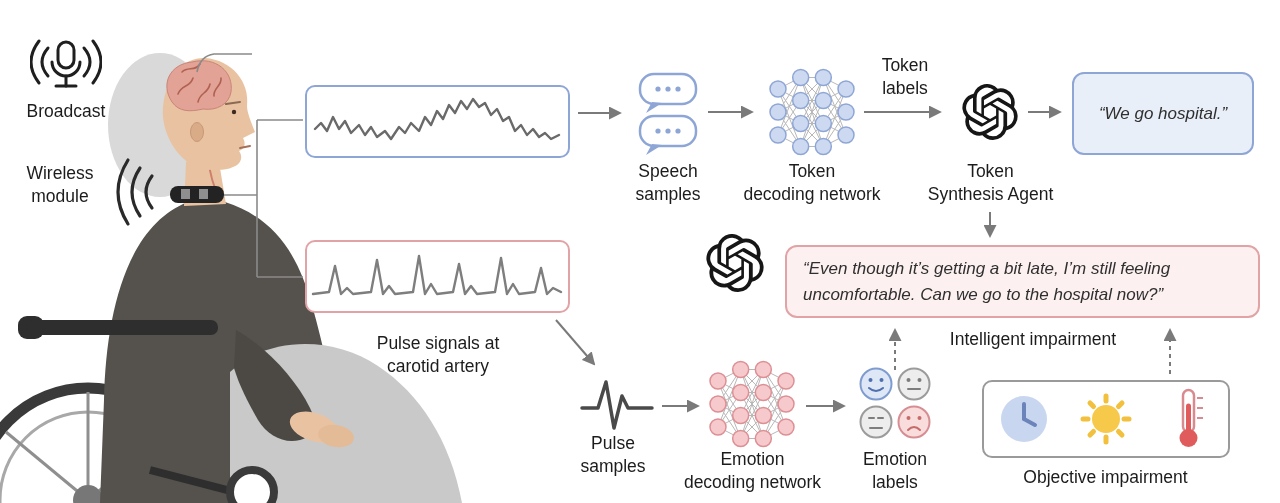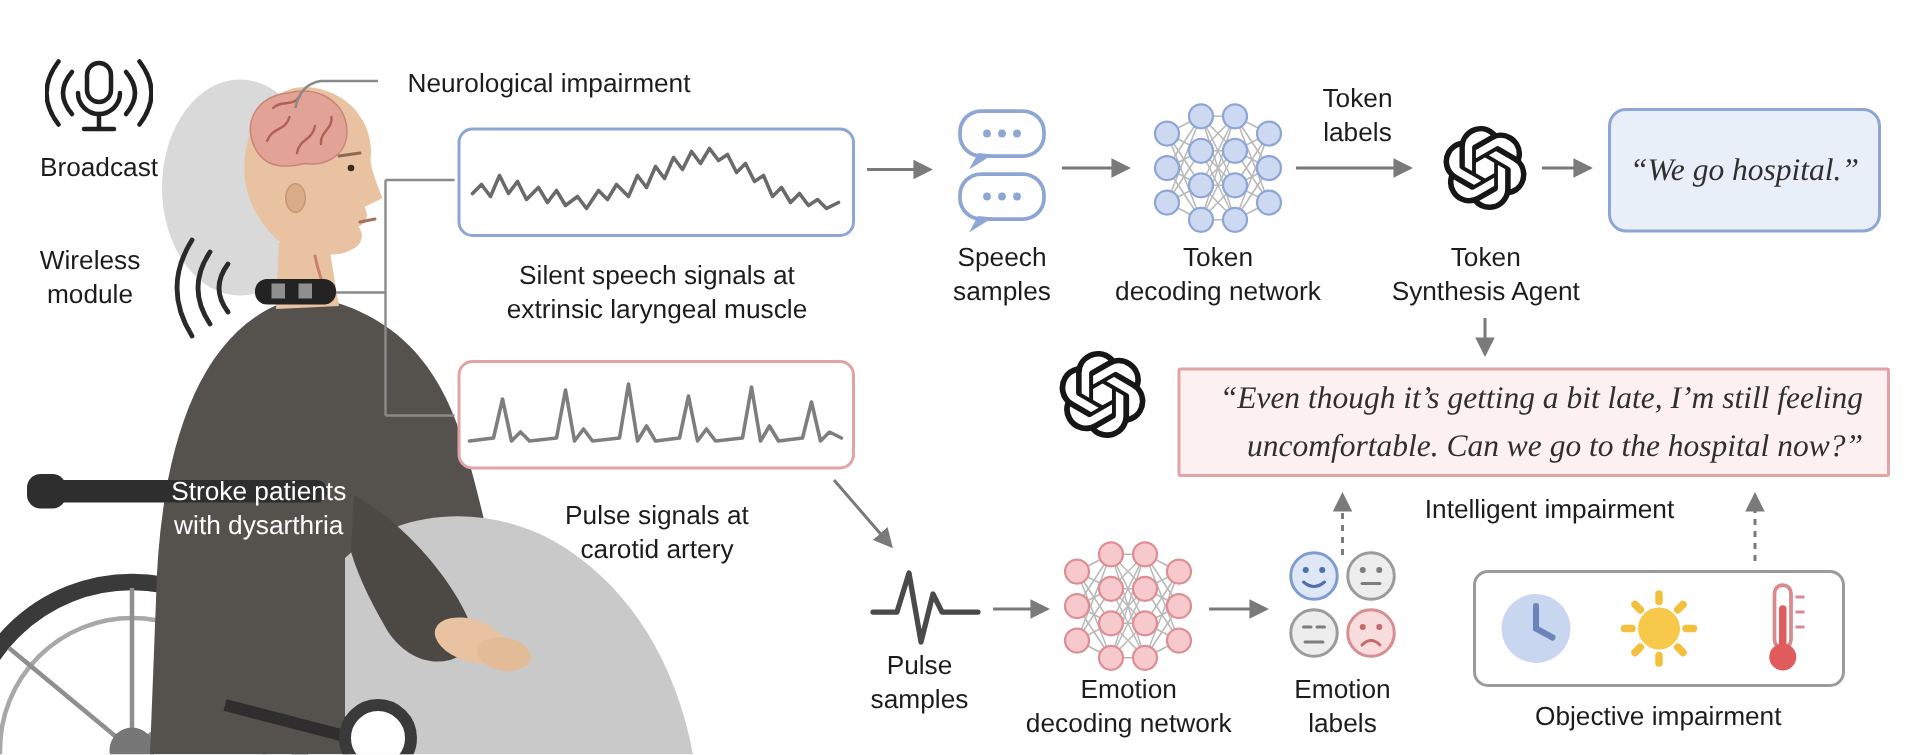--- a/index.html
+++ b/index.html
@@ -7,24 +7,24 @@
               font-family:"Liberation Sans","DejaVu Sans",sans-serif; color:#1c1c1c; }
   .canvas { position:relative; width:1280px; height:503px; background:#fff; }
   svg.layer { position:absolute; left:0; top:0; }
   .lbl { position:absolute; text-align:center; font-size:17.5px; line-height:1.3;
          white-space:pre-line; color:var(--text_dark); z-index:3; }
   .lbl.white { color:#ffffff; }
   .box { position:absolute; border:2px solid; border-radius:10px; z-index:2; background:#fff; }
   .blue-box   { border-color:var(--blue_accent); }
   .pink-box   { border-color:var(--pink_accent); }
   .blue-fill  { background:var(--blue_fill); border-radius:12px; }
-  .pink-fill  { background:var(--pink_fill); border-radius:2px; }
+  .pink-fill  { background:var(--pink_fill); border-radius:12px; }
   .gray-box   { border-color:#9a9a9a; }
-  .quote { font-style:italic; font-size:21px; color:#2f2f2f; display:flex;
-           align-items:center; justify-content:center; text-align:right; line-height:1.5;font-family:Liberation Serif, serif; }
+  .quote { font-style:italic; font-size:17px; color:#2f2f2f; display:flex;
+           align-items:center; justify-content:center; text-align:left; line-height:1.5; }
   .icon-svg { position:absolute; z-index:2; }
 </style>
 </head>
 <body>
 
 <div class="canvas">
 
   <svg class="layer" width="1280" height="503" viewBox="0 0 1280 503">
     <defs>
       <marker id="ah" viewBox="0 0 10 10" refX="8.5" refY="5" markerWidth="6.5" markerHeight="6.5" orient="auto-start-reverse">
@@ -344,25 +344,20 @@
       <circle cx="60" cy="58" r="15.5" fill="#f9dddd" stroke="#d68e93" stroke-width="2"></circle>
       <circle cx="54.5" cy="54" r="2" fill="#c66a6a"></circle>
         <circle cx="65.5" cy="54" r="2" fill="#c66a6a"></circle>
       <path d="M54,66 Q60,60 66,66" stroke="#c66a6a" stroke-width="2" fill="none" stroke-linecap="round"></path>
     </g>
   </svg>
 
   <div class="lbl" style="left:10px;top:100px;width:112px;">Broadcast</div>
   <div class="lbl" style="left:8px;top:162px;width:104px;">Wireless
 module</div>
-  <div class="lbl white" style="left:95px;top:316px;width:155px;">Stroke patients
-with dysarthria</div>
-  <div class="lbl" style="left:255px;top:44px;width:222px;">Neurological impairment</div>
-  <div class="lbl" style="left:318px;top:172px;width:240px;">Silent speech signals at
-extrinsic laryngeal muscle</div>
   <div class="lbl" style="left:352px;top:332px;width:172px;">Pulse signals at
 carotid artery</div>
   <div class="lbl" style="left:614px;top:160px;width:108px;">Speech
 samples</div>
   <div class="lbl" style="left:732px;top:160px;width:160px;">Token
 decoding network</div>
   <div class="lbl" style="left:860px;top:54px;width:90px;">Token
 labels</div>
   <div class="lbl" style="left:918px;top:160px;width:145px;">Token
 Synthesis Agent</div>

